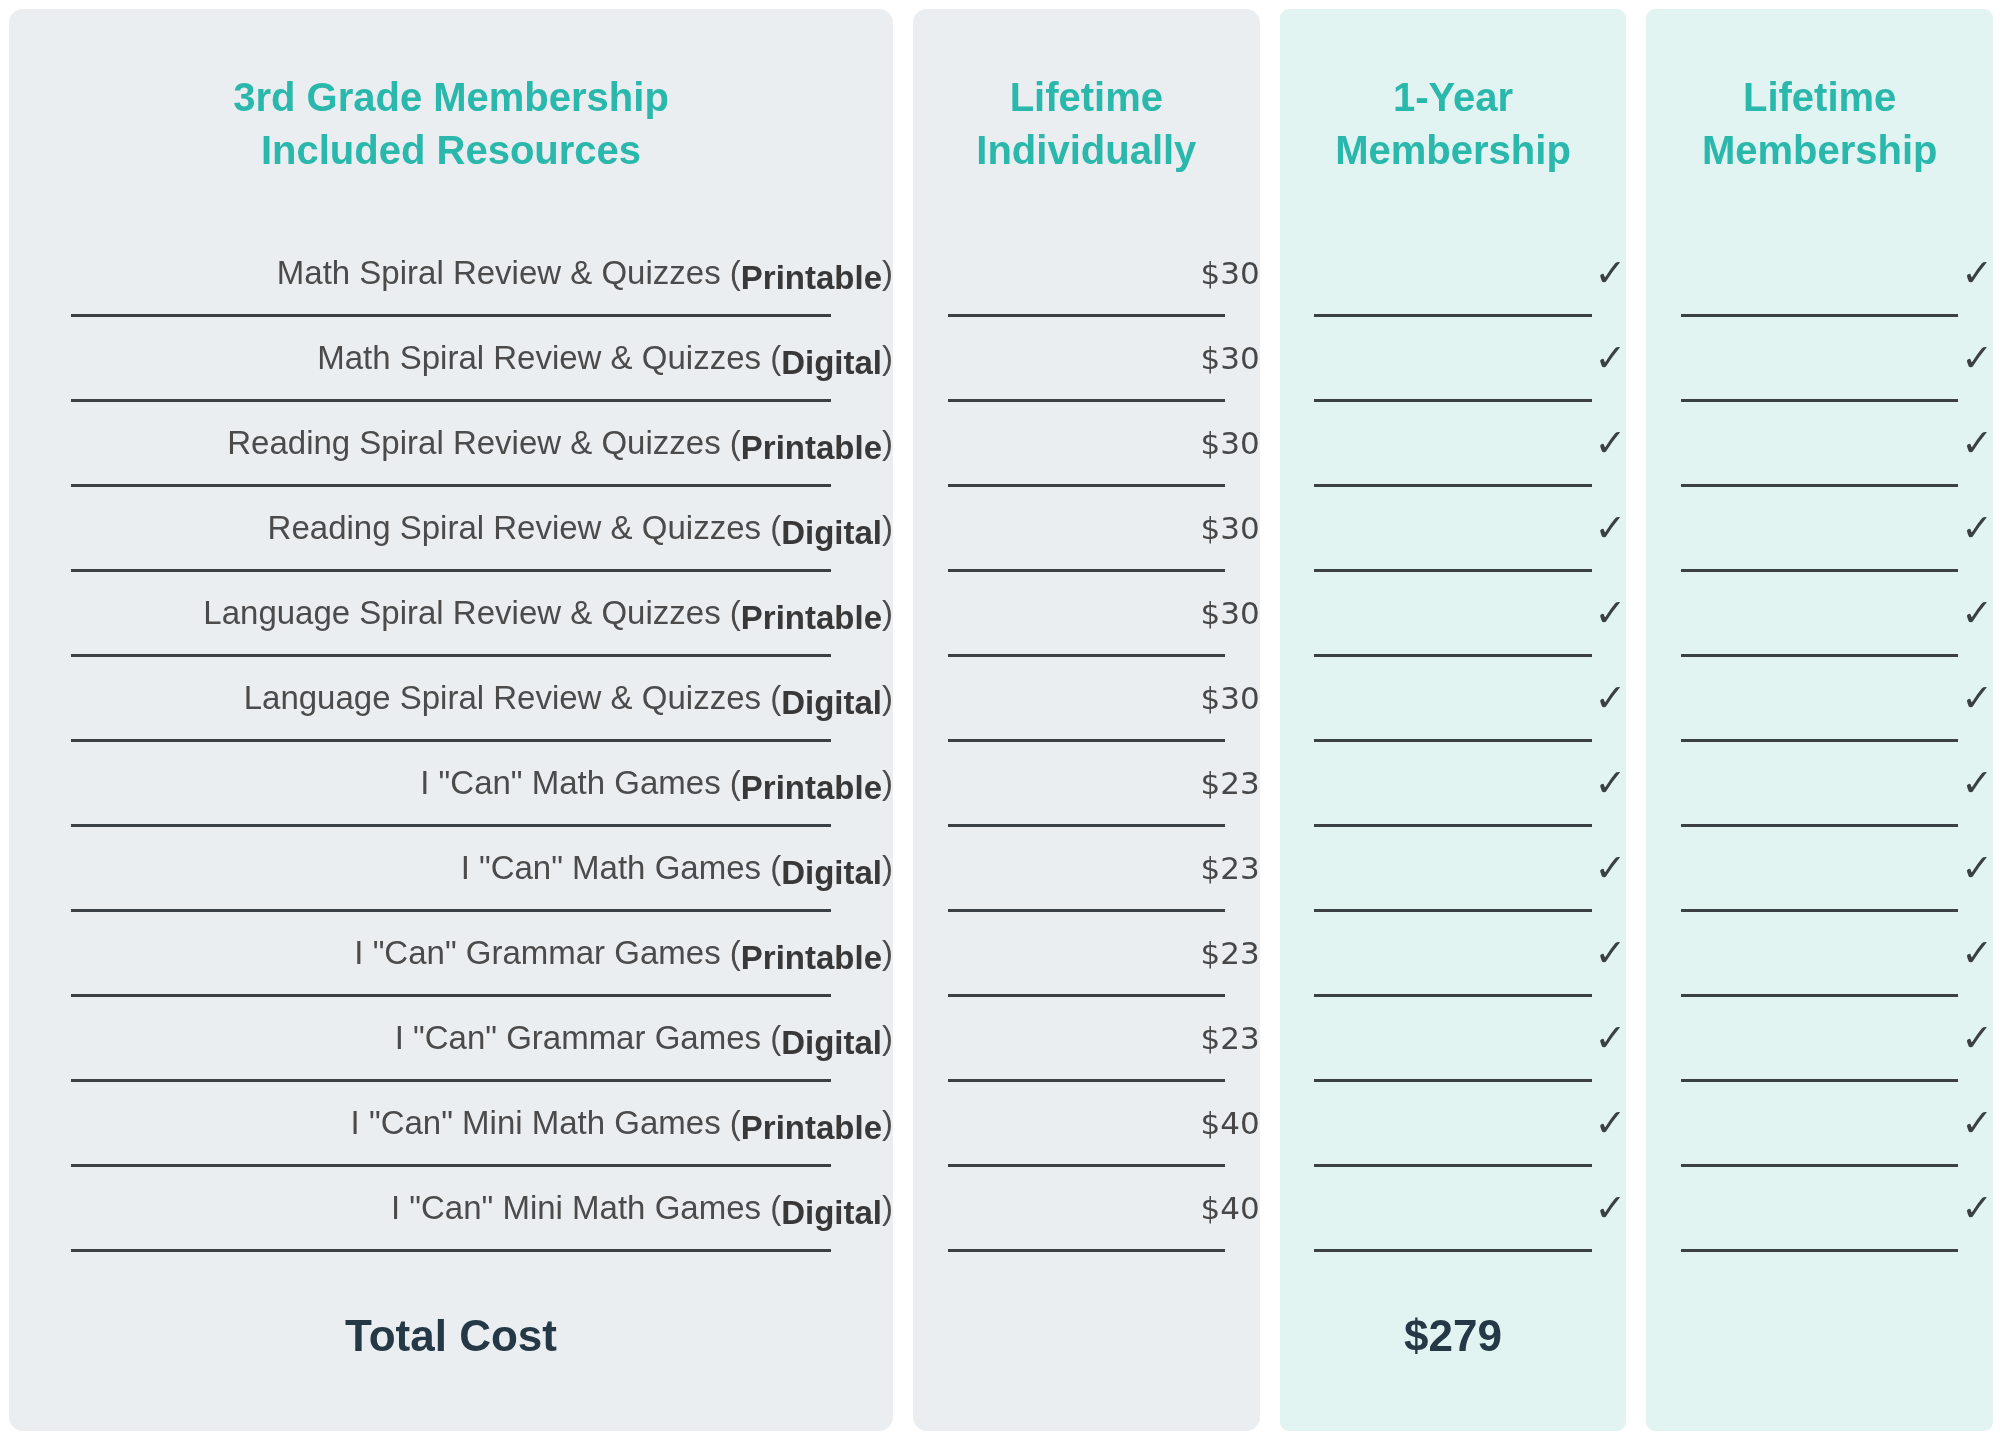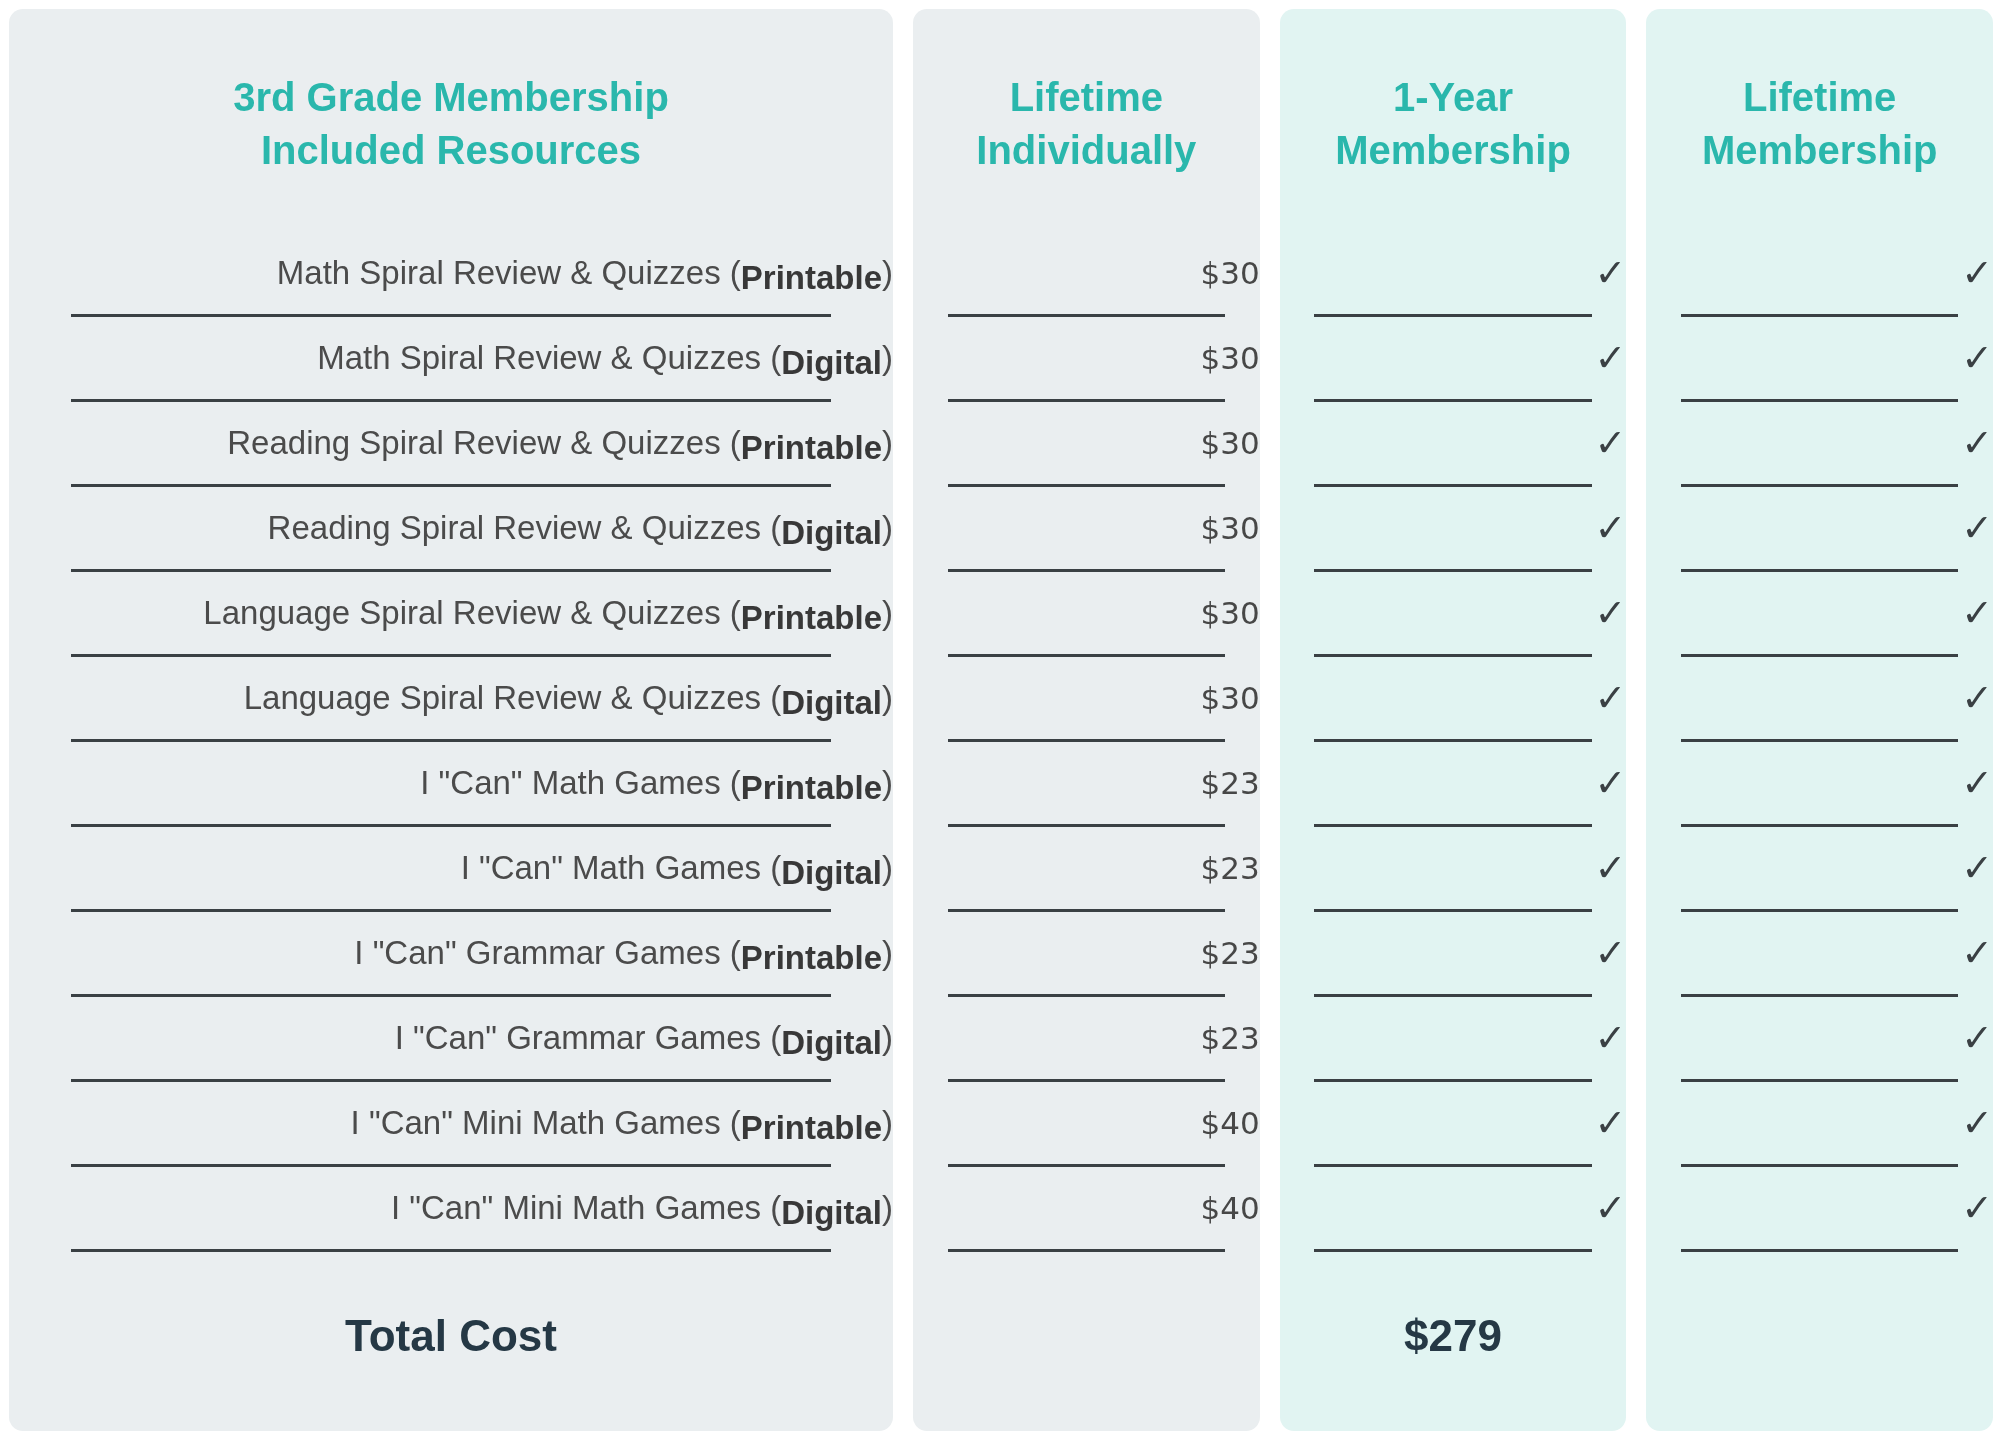--- a/index.html
+++ b/index.html
@@ -18,21 +18,21 @@
     background: var(--page-bg, #ffffff);
   }
   .card {
     border-radius: 14px;
     display: flex;
     flex-direction: column;
     box-sizing: border-box;
     min-width: 0;
   }
   .card.grey { background: var(--card-grey, #eaeef0); }
-  .card.teal { background: var(--card-teal, #e1f4f2); }
+  .card.teal { background: var(--card-teal, #e1f4f2); border-radius: 9px; }
   .col-resources { width: 884px; flex: none; }
   .col-individual, .col-oneyear, .col-lifetime { flex: 1; }
 
   .card-header {
     height: 217px;
     display: flex;
     flex-direction: column;
     justify-content: center;
     align-items: center;
     text-align: center;

